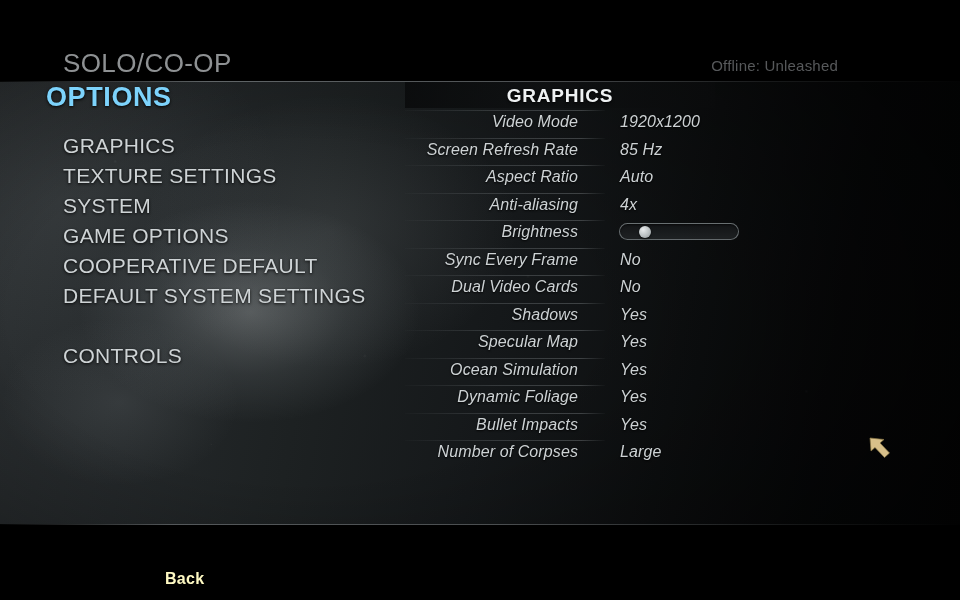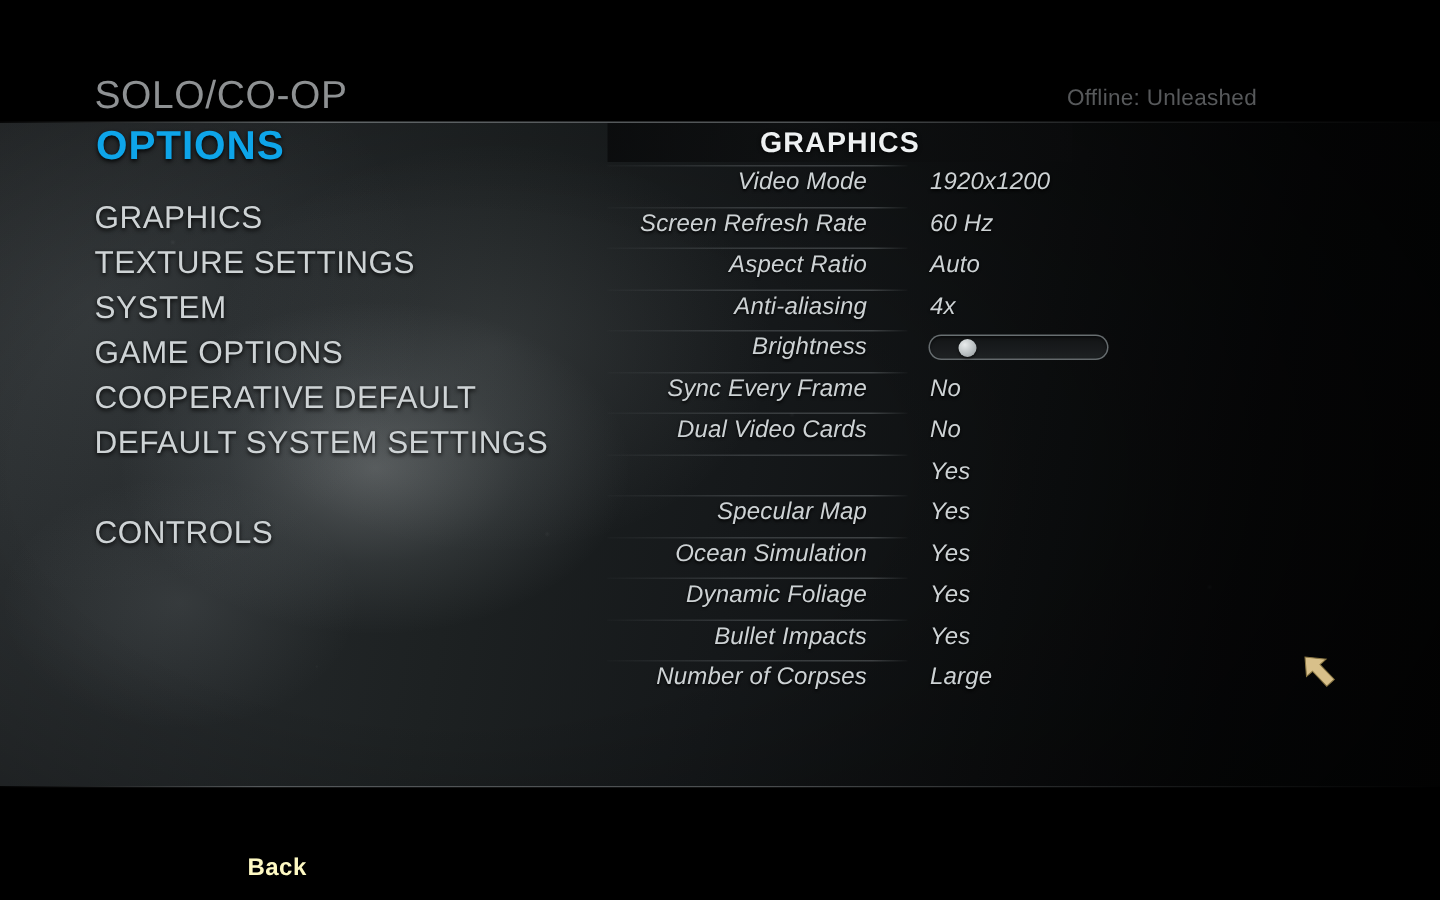--- a/index.html
+++ b/index.html
@@ -62,24 +62,24 @@
     letter-spacing:0.2px;
     text-shadow:0 1px 1px rgba(0,0,0,0.9);
   }
   .hr-top {
     position:absolute; left:0; top:81px; width:960px; height:1px;
     background:linear-gradient(to right, rgba(140,148,152,0.05) 0%, rgba(175,184,188,0.55) 22%, rgba(185,193,198,0.42) 55%, rgba(120,128,132,0.20) 80%, rgba(60,64,66,0.05) 100%);
   }
 
   
   .page-title {
-    position:absolute; left:64px; top:82px;
+    position:absolute; left:46px; top:82px;
     font-size:27px; font-weight:bold;
     letter-spacing:0.6px;
-    color:#0ea5e9;
+    color:#7dd3fc;
     text-shadow:0 1px 3px rgba(0,0,0,0.95);
   }
 
   
   .menu {
     position:absolute; left:63px; top:131px;
     width:330px;
   }
   .menu-item {
     height:30px;
@@ -205,21 +205,21 @@
     <div class="panel-header">GRAPHICS</div>
     <div class="rows" id="settings-rows">
         <div class="srow">
           <div class="sep"></div>
           <div class="lbl">Video Mode</div>
           <div class="val">1920x1200</div>
         </div>
         <div class="srow">
           <div class="sep"></div>
           <div class="lbl">Screen Refresh Rate</div>
-          <div class="val">60 Hz</div>
+          <div class="val">85 Hz</div>
         </div>
         <div class="srow">
           <div class="sep"></div>
           <div class="lbl">Aspect Ratio</div>
           <div class="val">Auto</div>
         </div>
         <div class="srow">
           <div class="sep"></div>
           <div class="lbl">Anti-aliasing</div>
           <div class="val">4x</div>
@@ -236,20 +236,21 @@
           <div class="lbl">Sync Every Frame</div>
           <div class="val">No</div>
         </div>
         <div class="srow">
           <div class="sep"></div>
           <div class="lbl">Dual Video Cards</div>
           <div class="val">No</div>
         </div>
         <div class="srow">
           <div class="sep"></div>
+          <div class="lbl">Shadows</div>
           <div class="val">Yes</div>
         </div>
         <div class="srow">
           <div class="sep"></div>
           <div class="lbl">Specular Map</div>
           <div class="val">Yes</div>
         </div>
         <div class="srow">
           <div class="sep"></div>
           <div class="lbl">Ocean Simulation</div>

